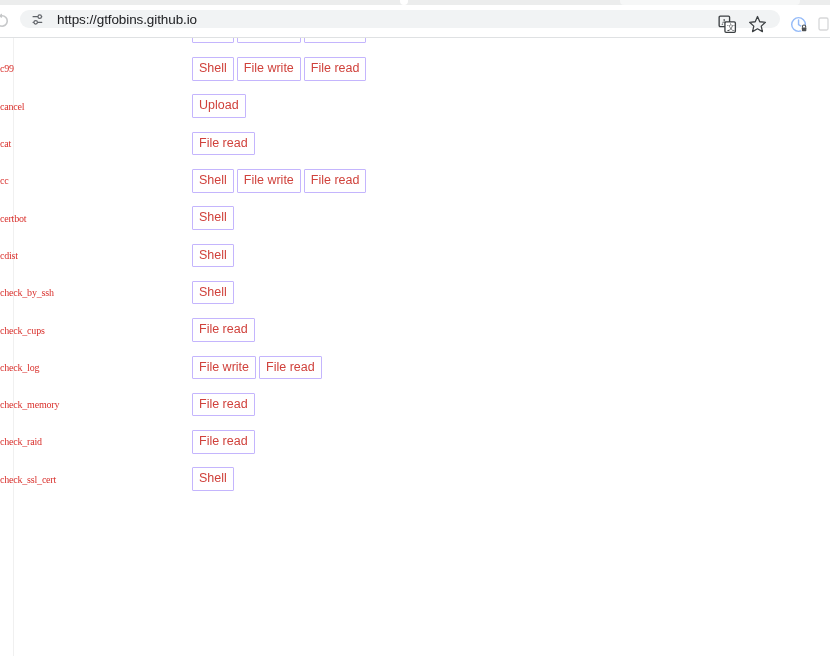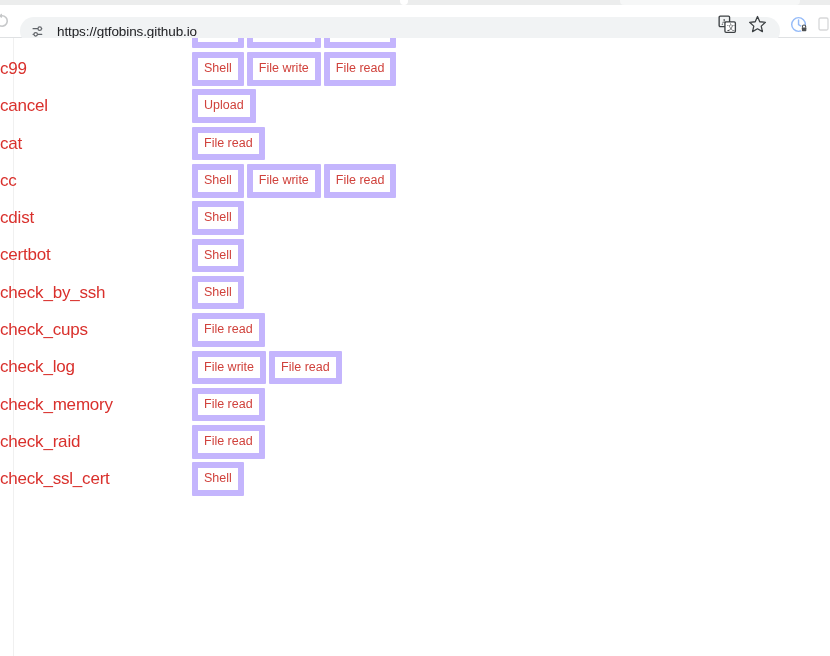--- a/index.html
+++ b/index.html
@@ -59,23 +59,23 @@
     width: 16px;
     height: 16px;
     overflow: hidden;
     opacity: .35;
   }
   #reload-icon-clip svg { display:block; }
 
   #omnibox {
     position: absolute;
     left: 20px;
-    top: 12px;
+    top: 5px;
     width: 760px;
-    height: 28px;
+    height: 18px;
     background: #f1f3f4;
     border-radius: 14px;
     display: flex;
     align-items: center;
     box-sizing: border-box;
   }
   #site-settings-icon {
     width: 20px; height: 20px;
     margin-left: 8px;
     flex: 0 0 auto;
@@ -132,35 +132,35 @@
     top: -25px;           
     width: 830px;
     border-collapse: collapse;
   }
   #bin-table tr { height: 37.3px; }
   #bin-table td { padding: 0; vertical-align: middle; }
 
   td.bin-name-cell {
     width: 192px;
     padding-left: 92px;
-    font-family: Liberation Sans, sans-serif;
-    font-size: 17px;
+    font-family: Liberation Serif, serif;
+    font-size: 10px;
     color: #d9302c;
     white-space: nowrap;
     letter-spacing: -0.2px;
   }
   td.bin-name-cell .bin-name { color:#d9302c; text-decoration:none; }
 
   td.bin-tags-cell {
     padding-left: 1px;
     white-space: nowrap;
   }
   .fn-tag {
     display: inline-block;
-    border: 6px solid #c4b5fd;
+    border: 1px solid #c4b5fd;
     color: #d0423c;
     background: #ffffff;
     font-family: "Liberation Sans", sans-serif;
     font-size: 12.5px;
     line-height: 1;
     padding: 4px 6px 5px 6px;
     margin-right: 3px;
     border-radius: 1px;
     white-space: nowrap;
     text-decoration: none;
@@ -253,25 +253,25 @@
         </tr>
         <tr>
           <td class="bin-name-cell"><a class="bin-name">cat</a></td>
           <td class="bin-tags-cell"><a class="fn-tag">File read</a></td>
         </tr>
         <tr>
           <td class="bin-name-cell"><a class="bin-name">cc</a></td>
           <td class="bin-tags-cell"><a class="fn-tag">Shell</a><a class="fn-tag">File write</a><a class="fn-tag">File read</a></td>
         </tr>
         <tr>
+          <td class="bin-name-cell"><a class="bin-name">certbot</a></td>
+          <td class="bin-tags-cell"><a class="fn-tag">Shell</a></td>
+        </tr>
+        <tr>
           <td class="bin-name-cell"><a class="bin-name">cdist</a></td>
-          <td class="bin-tags-cell"><a class="fn-tag">Shell</a></td>
-        </tr>
-        <tr>
-          <td class="bin-name-cell"><a class="bin-name">certbot</a></td>
           <td class="bin-tags-cell"><a class="fn-tag">Shell</a></td>
         </tr>
         <tr>
           <td class="bin-name-cell"><a class="bin-name">check_by_ssh</a></td>
           <td class="bin-tags-cell"><a class="fn-tag">Shell</a></td>
         </tr>
         <tr>
           <td class="bin-name-cell"><a class="bin-name">check_cups</a></td>
           <td class="bin-tags-cell"><a class="fn-tag">File read</a></td>
         </tr>

